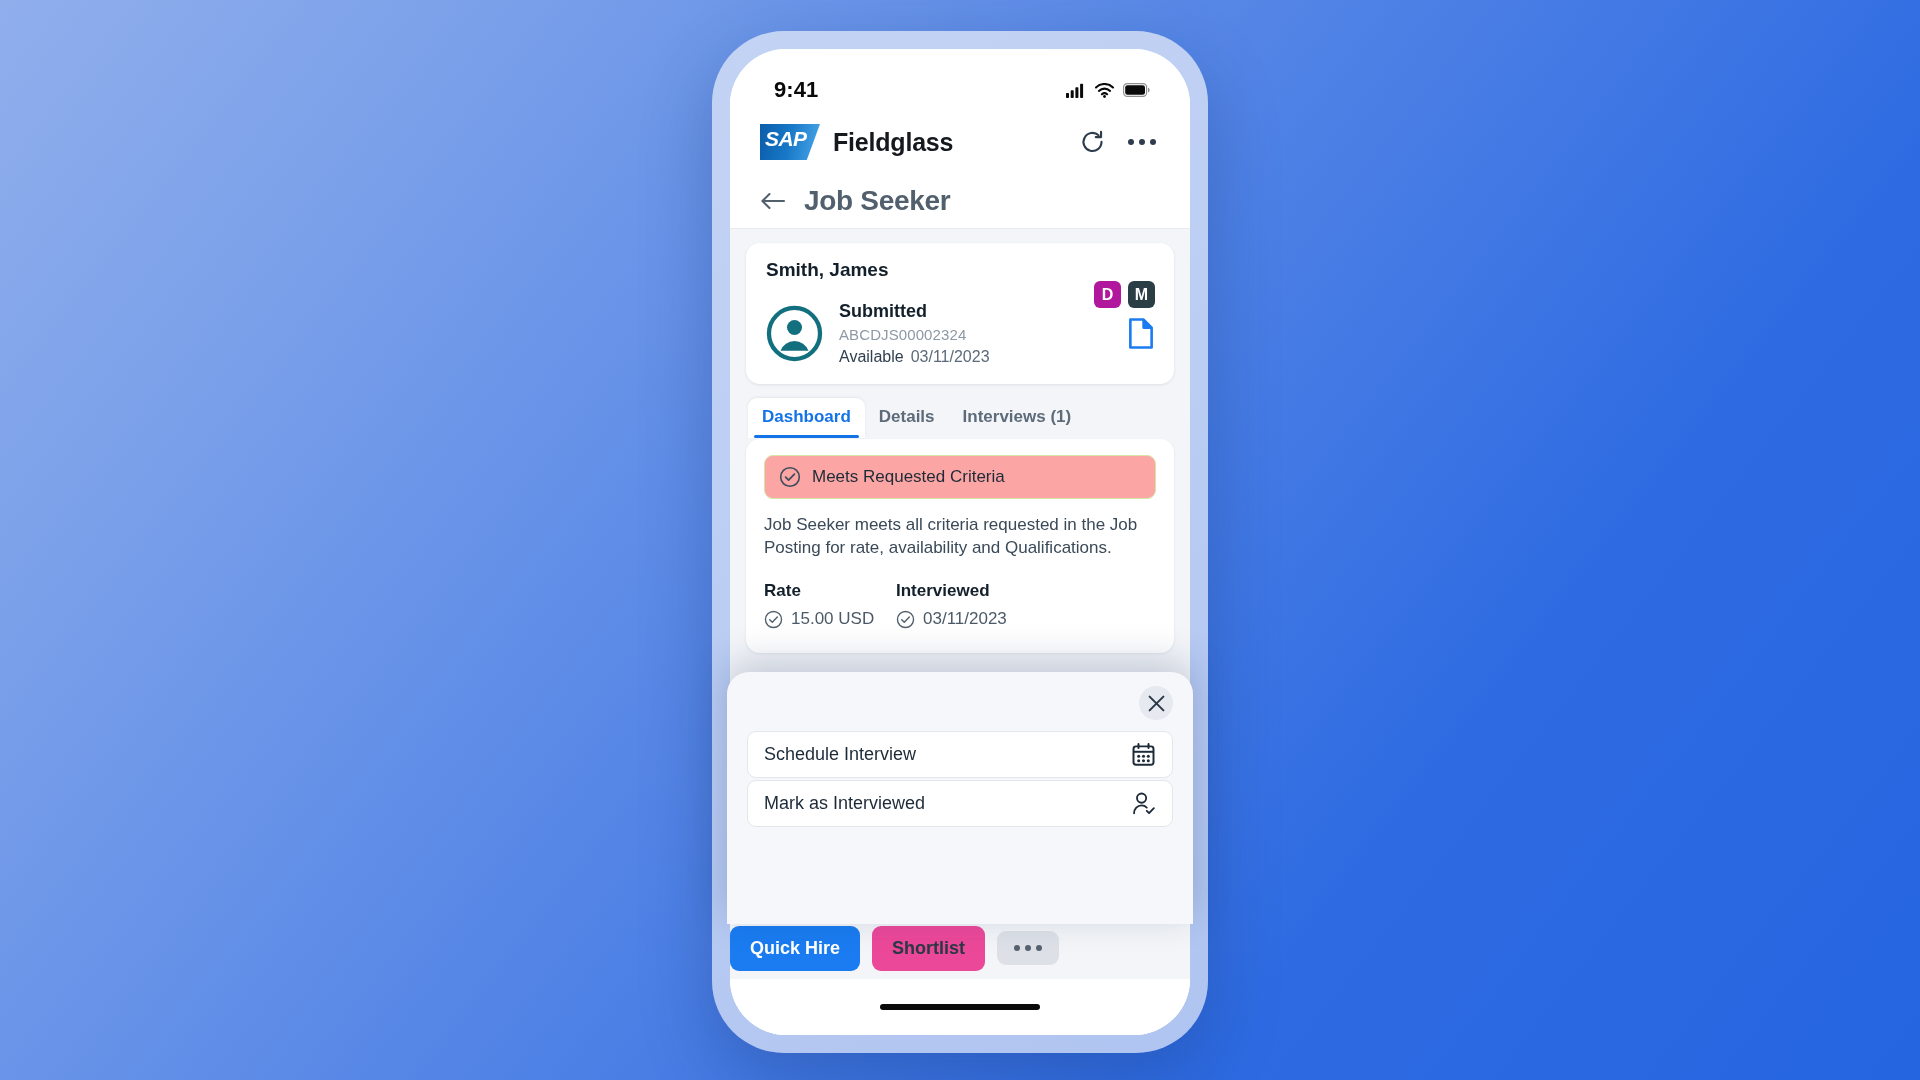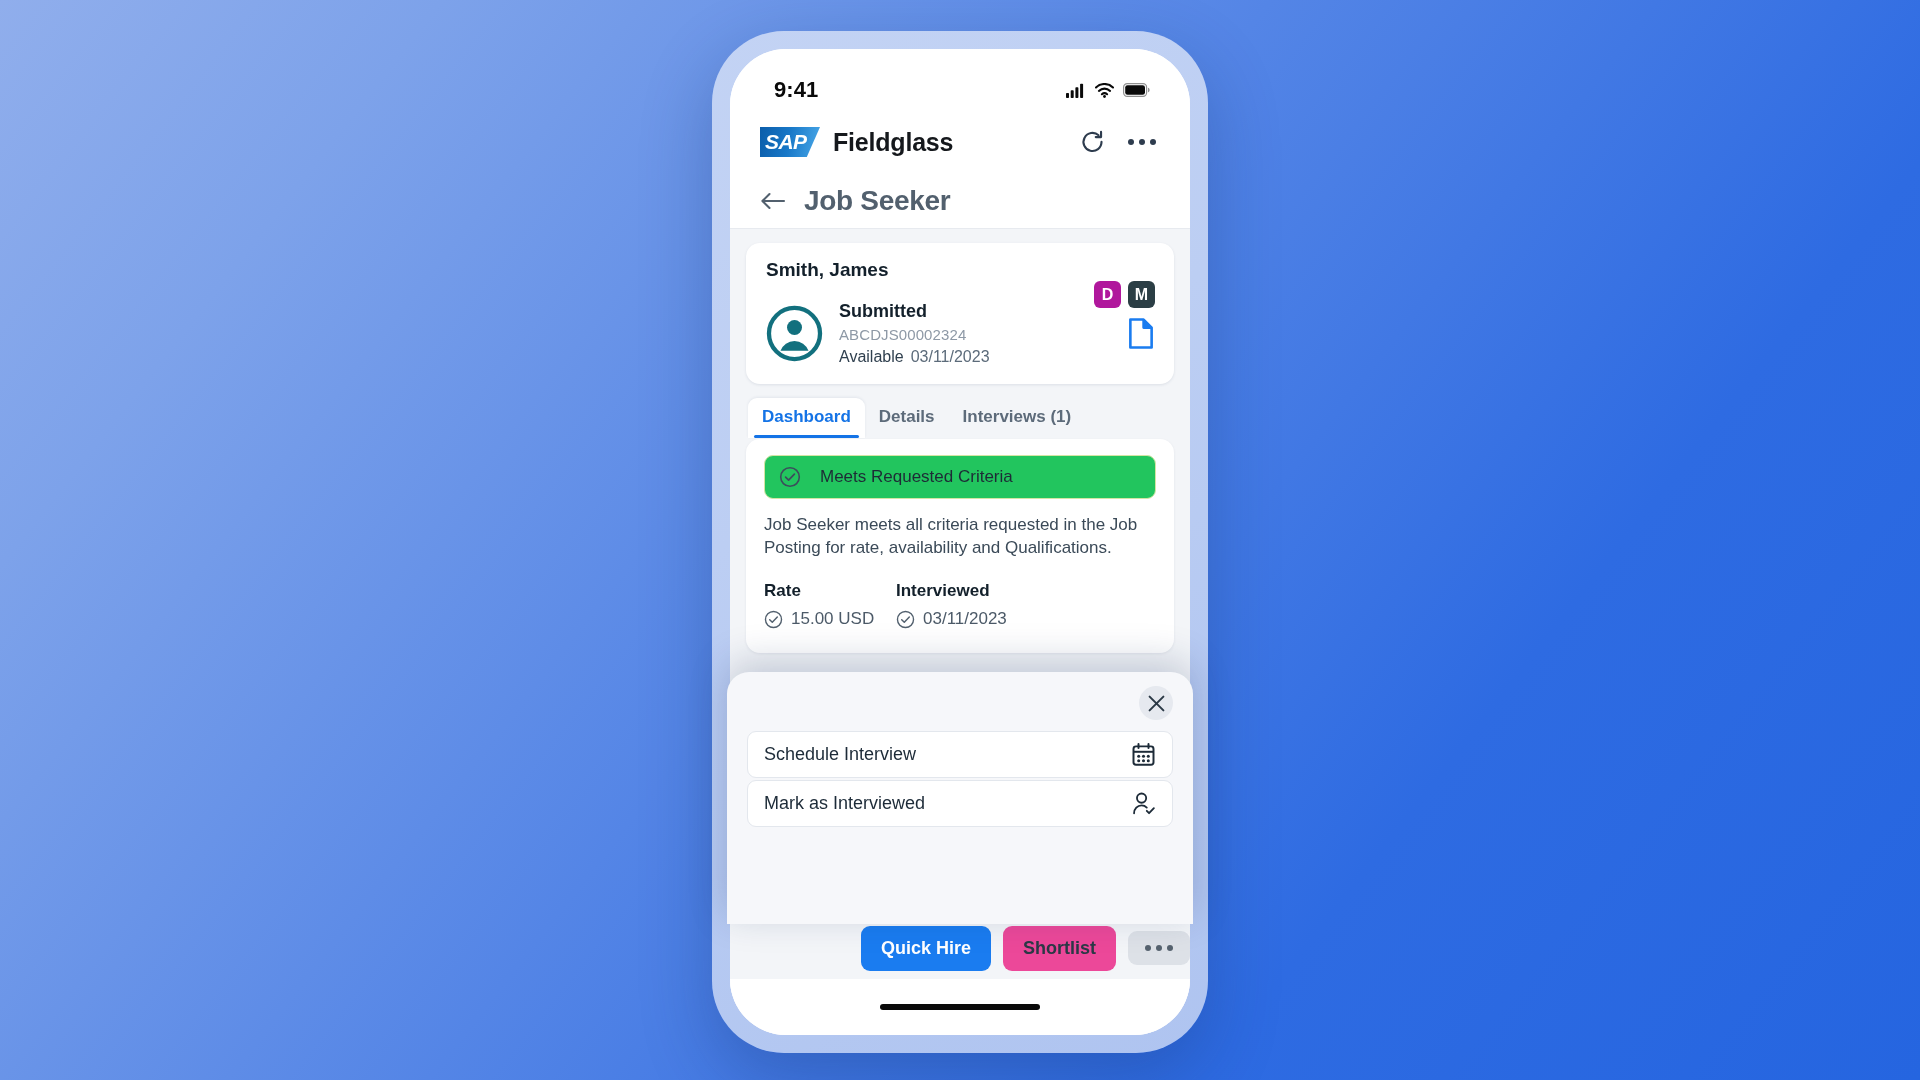--- a/index.html
+++ b/index.html
@@ -77,21 +77,21 @@
     background: #FFFFFF;
   }
   .brand {
     display: flex;
     align-items: center;
     gap: 13px;
   }
   .sap-logo {
     position: relative;
     width: 60px;
-    height: 30px;
+    height: 36px;
     text-align: right;
   }
   .sap-logo-shape {
     position: absolute;
     inset: 0;
     background: linear-gradient(100deg, #0B5DAA 0%, #1878C8 48%, #4AA8E8 100%);
     clip-path: polygon(0 0, 100% 0, 78% 100%, 0 100%);
   }
   .sap-logo-text {
     position: absolute;
@@ -237,22 +237,22 @@
   .dashboard-panel {
     background: #FFFFFF;
     border-radius: 14px;
     margin-top: 1px;
     padding: 16px 18px 24px 18px;
     box-shadow: 0 1px 3px rgba(20, 40, 80, 0.08);
   }
   .criteria-banner {
     display: flex;
     align-items: center;
-    gap: 19px;
-    background: #22c55e;
+    gap: 11px;
+    background: #fca5a5;
     border: 1px solid #D4E5A4;
     border-radius: 9px;
     padding: 10px 14px;
   }
   .criteria-banner-text {
     font-size: 17px;
     color: #1E2B36;
   }
   .criteria-desc {
     font-size: 17px;
@@ -281,21 +281,21 @@
 
   
   .footer-bar {
     position: absolute;
     left: 0; right: 0;
     bottom: 56px;
     height: 62px;
     background: #F3F5F8;
     display: flex;
     align-items: center;
-    justify-content: flex-end;
+    justify-content: flex-start;
     gap: 12px;
     z-index: 4;
   }
   .btn {
     border: none;
     border-radius: 9px;
     font-size: 18px;
     font-weight: 700;
     padding: 12px 20px;
     cursor: pointer;

